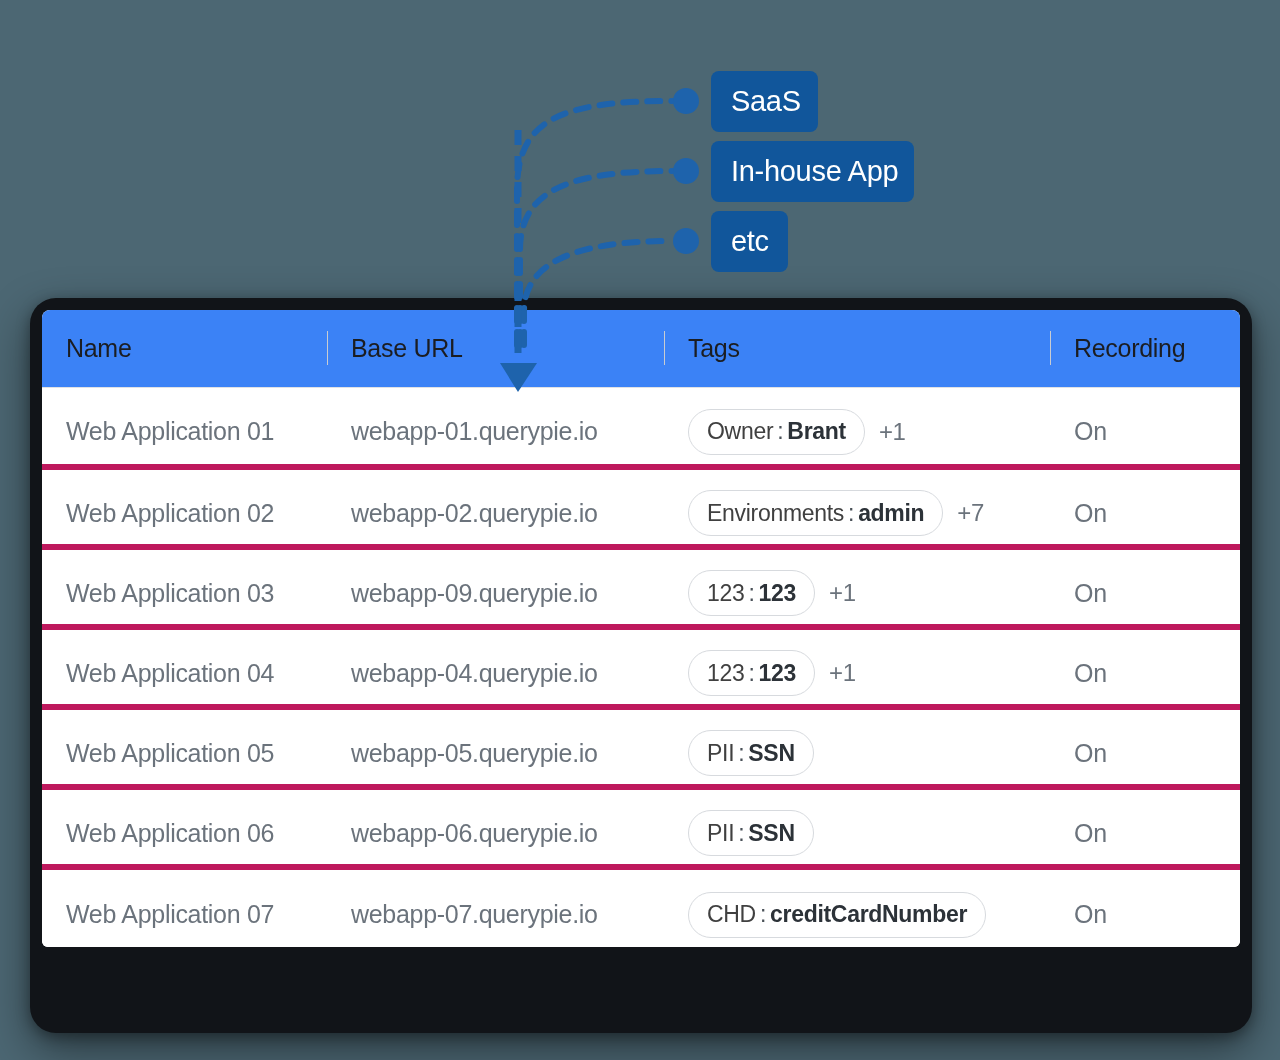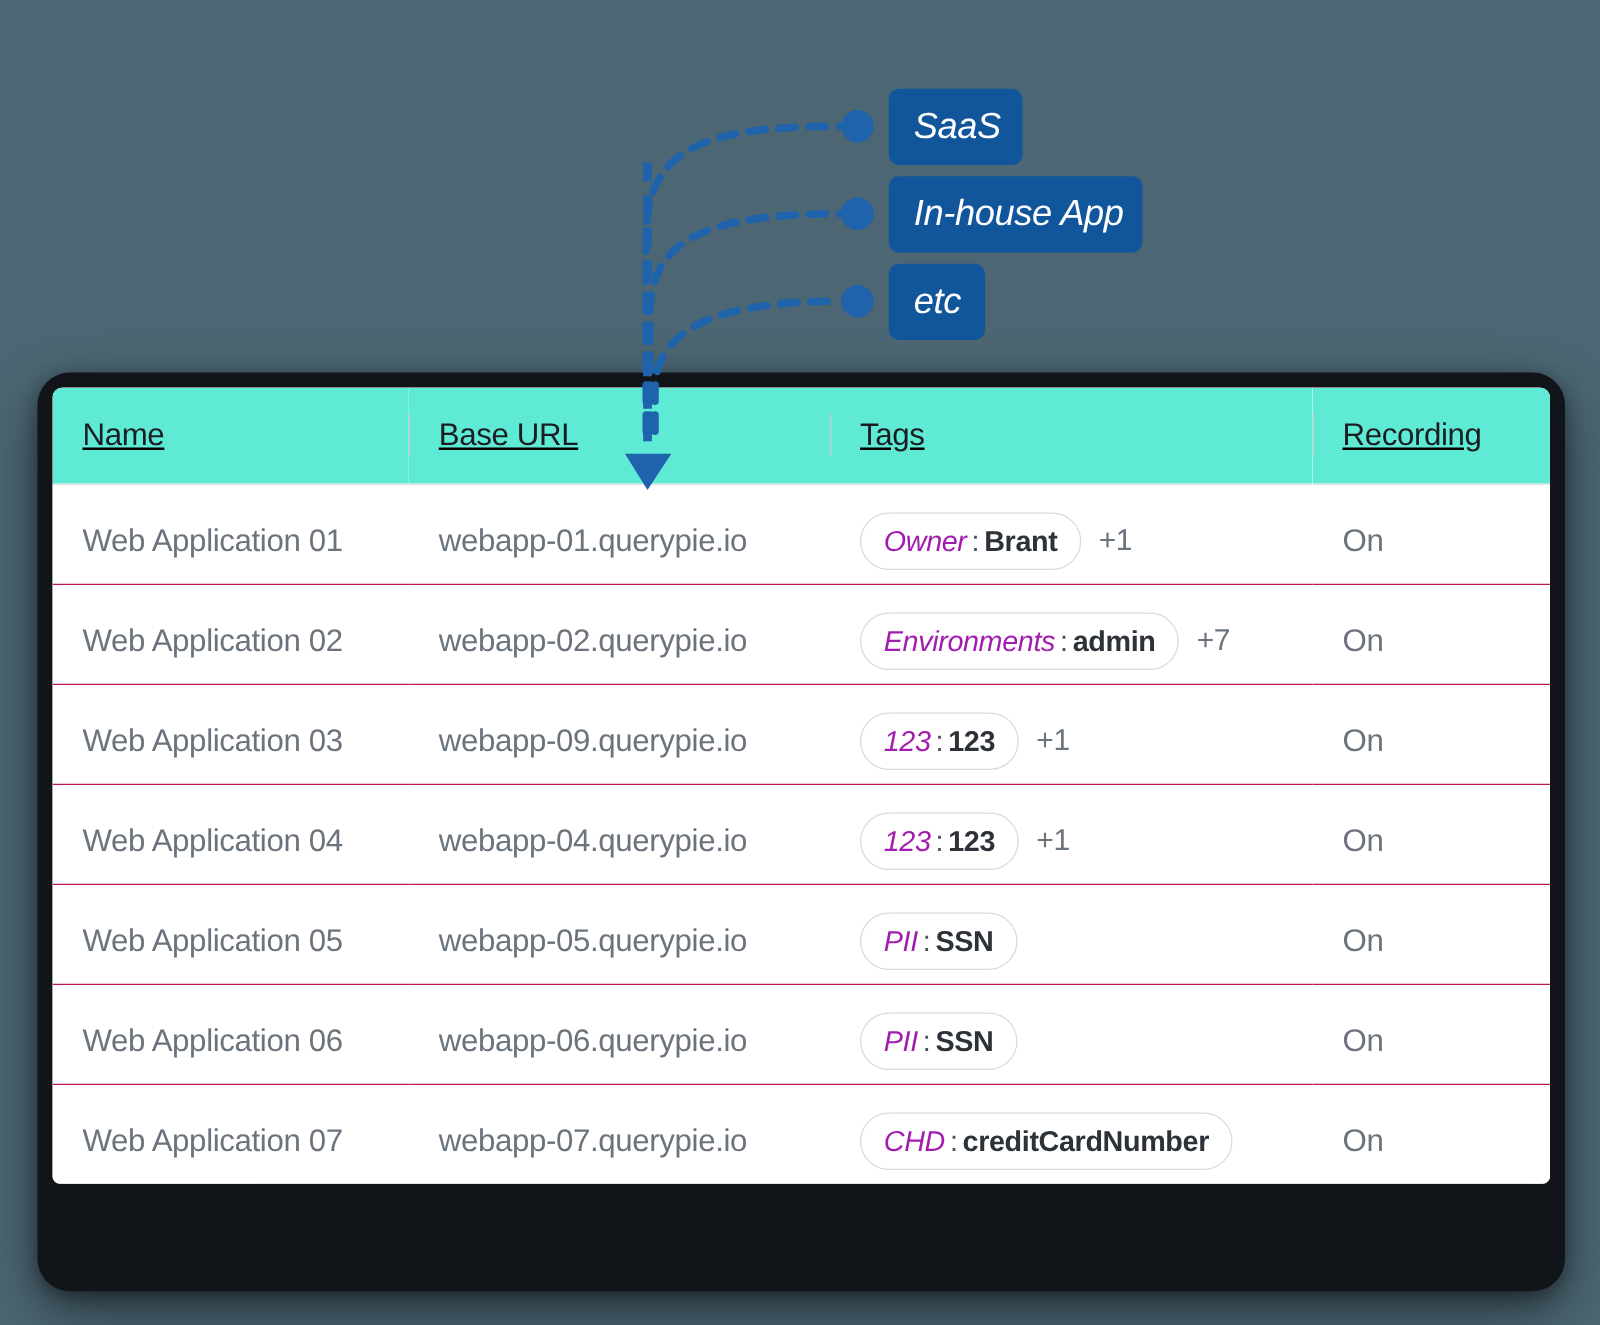--- a/index.html
+++ b/index.html
@@ -17,21 +17,20 @@
     position: relative;
   }
 
   
   #diagram-layer {
     position: absolute;
     left: 0; top: 0;
     width: 1280px; height: 1060px;
     pointer-events: none;
     z-index: 5;
-    font-style: italic;
   }
 
   .callout-box {
     position: absolute;
     background: #11569b;
     border-radius: 8px;
     display: flex;
     align-items: center;
     justify-content: flex-start;
     padding: 0 20px;
@@ -72,22 +71,21 @@
     z-index: 3;
   }
 
   table.app-table {
     width: 100%;
     border-collapse: collapse;
     table-layout: fixed;
   }
 
   table.app-table thead tr {
-    background: #5eead4;
-    text-decoration: underline;
+    background: #3b82f6;
   }
   table.app-table thead th {
     height: 77px;
     text-align: left;
     font-size: 25px;
     font-weight: 400;
     color: #1b1d21;
     letter-spacing: -0.3px;
     position: relative;
     padding: 0 0 0 24px;
@@ -101,21 +99,21 @@
     position: absolute;
     left: 0;
     top: 50%;
     transform: translateY(-50%);
     width: 1px;
     height: 34px;
     background: #c9ccd1;
   }
 
   table.app-table tbody tr {
-    border-top: 1px solid #be185d;
+    border-top: 6px solid #be185d;
     background: #ffffff;
   }
   table.app-table tbody tr:first-child { border-top: 1px solid #dfe1e5; }
 
   table.app-table tbody td {
     height: 80px;
     padding: 12px 0 0 24px;
     vertical-align: middle;
     font-size: 25px;
     font-weight: 400;
@@ -140,21 +138,21 @@
     display: inline-flex;
     align-items: center;
     border: 1px solid #d7dade;
     border-radius: 999px;
     height: 46px;
     padding: 0 18px;
     font-size: 23px;
     color: #4a5158;
     white-space: nowrap;
   }
-  .tag-chip .tag-key { color: #a21caf; font-weight: 400; font-style: italic; }
+  .tag-chip .tag-key { color: #404040; font-weight: 400; }
   .tag-chip .tag-sep { color: #4a5158; padding: 0 4px; }
   .tag-chip .tag-val { color: #2c3238; font-weight: 700; }
   .tag-more {
     font-size: 24px;
     color: #6b737c;
   }
   .tag-more:empty { display: none; }
 
   .recording-val { color: #6b737c; }
 </style>

